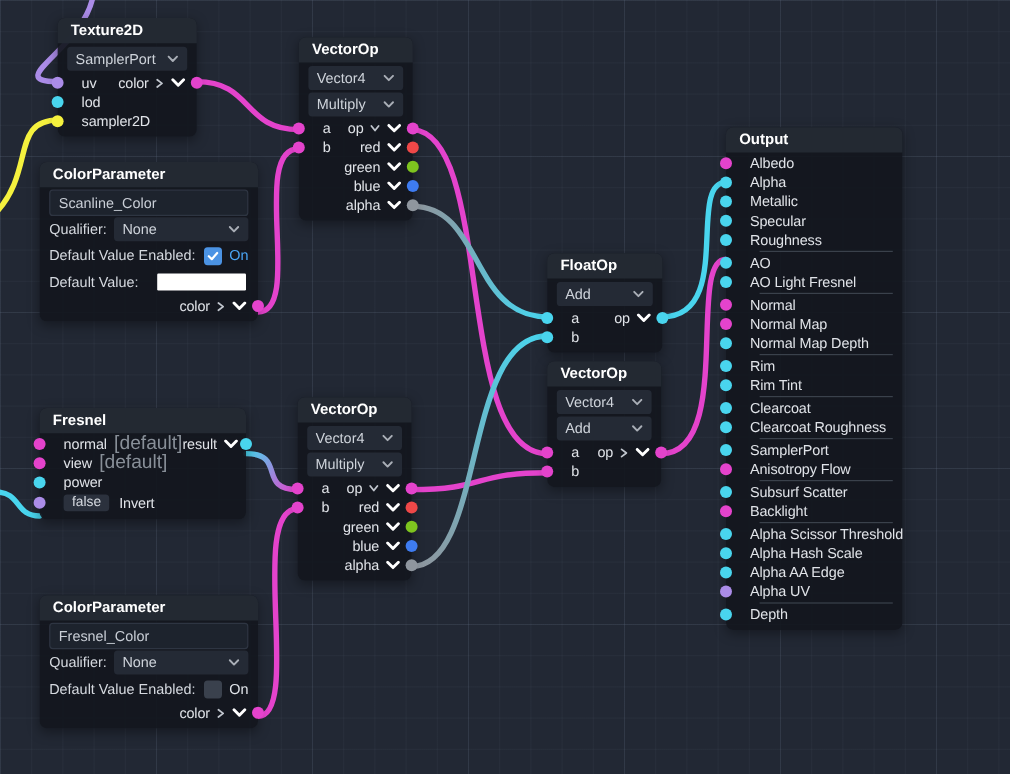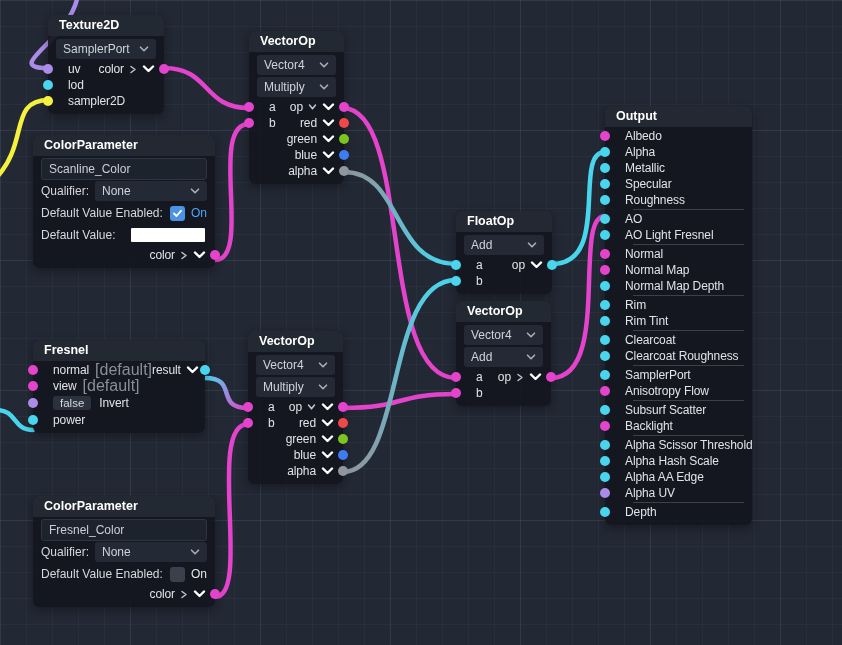--- a/index.html
+++ b/index.html
@@ -285,31 +285,31 @@
             </svg>
           </span>
           <span class="dot dot-r" style="background: rgb(73, 213, 238);"></span>
         </div>
         <div class="iorow">
           <span class="dot dot-l" style="background: rgb(228, 67, 204);"></span>
           <span class="lbl llbl">view</span>
           <span class="dim">[default]</span>
           <span class="sp"></span>
         </div>
+        <div class="iorow">
+          <span class="dot dot-l" style="background: rgb(73, 213, 238);"></span>
+          <span class="lbl llbl">power</span>
+          <span class="sp"></span>
+        </div>
         <div class="iorow" style="height: 18px;">
           <span class="dot dot-l" style="background: rgb(171, 140, 232);"></span>
           <span class="fbtn llbl">false</span>
           <span class="lbl">Invert</span>
           <span class="sp"></span>
         </div>
-        <div class="iorow">
-          <span class="dot dot-l" style="background: rgb(73, 213, 238);"></span>
-          <span class="lbl llbl">power</span>
-          <span class="sp"></span>
-        </div>
       </div>
     </div>
     <div class="node" style="left: 33px; top: 496px; width: 182px;">
       <div class="nhead"><span>ColorParameter</span></div>
       <div class="nbody">
         <div class="prow">
           <div class="field">
             <span>Fresnel_Color</span>
           </div>
         </div>

